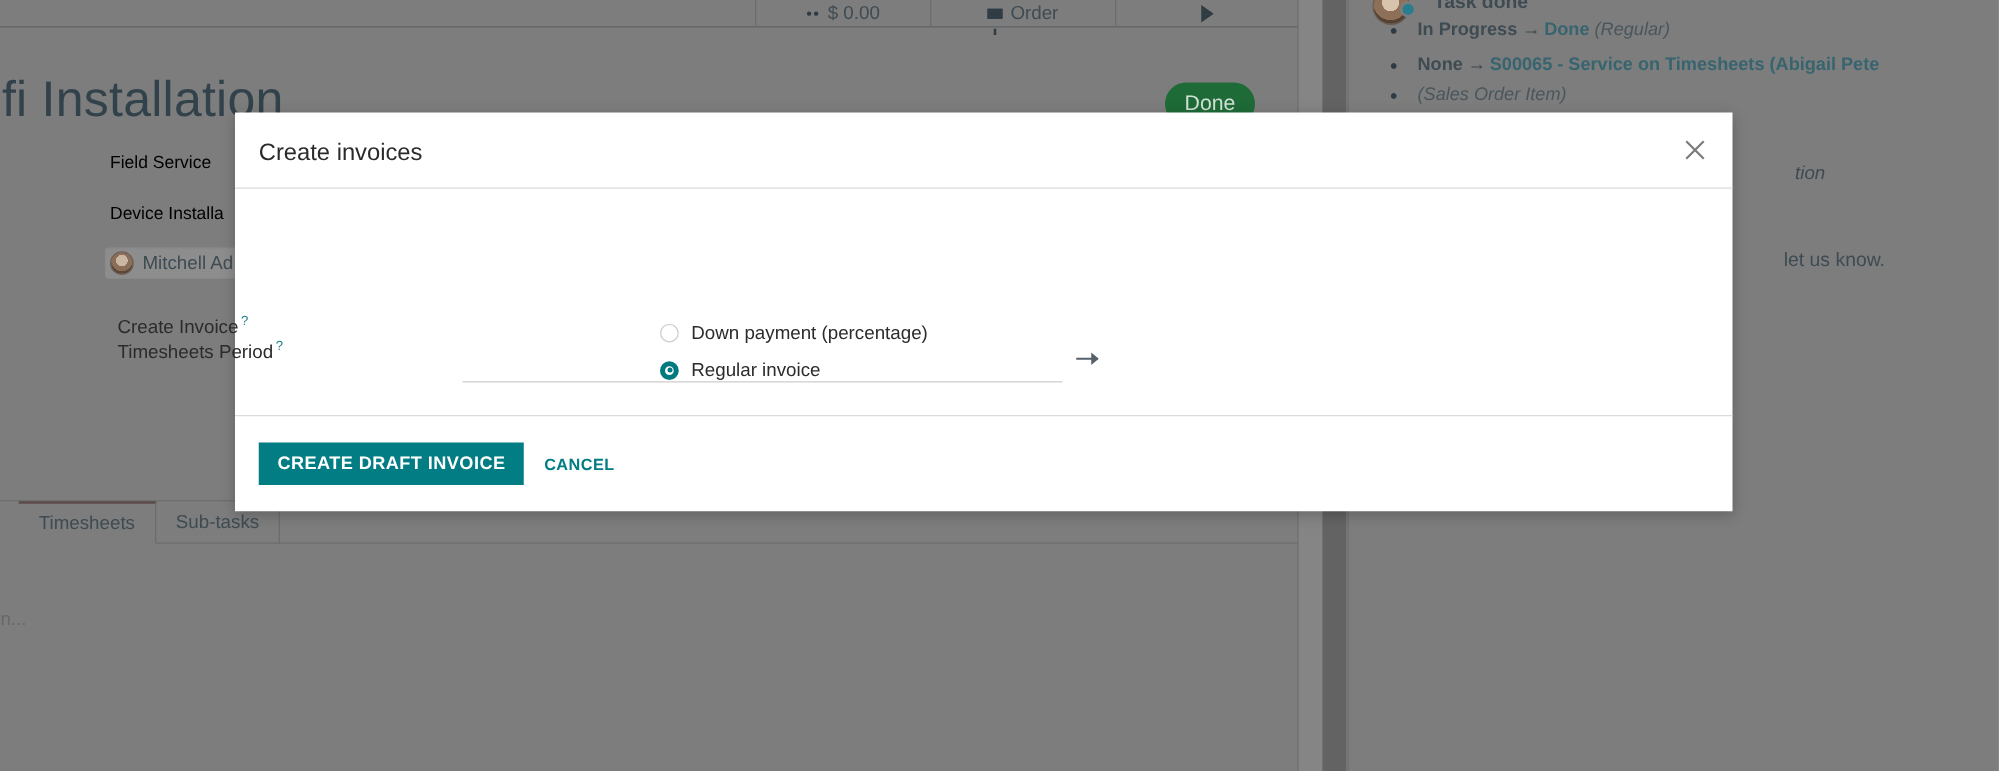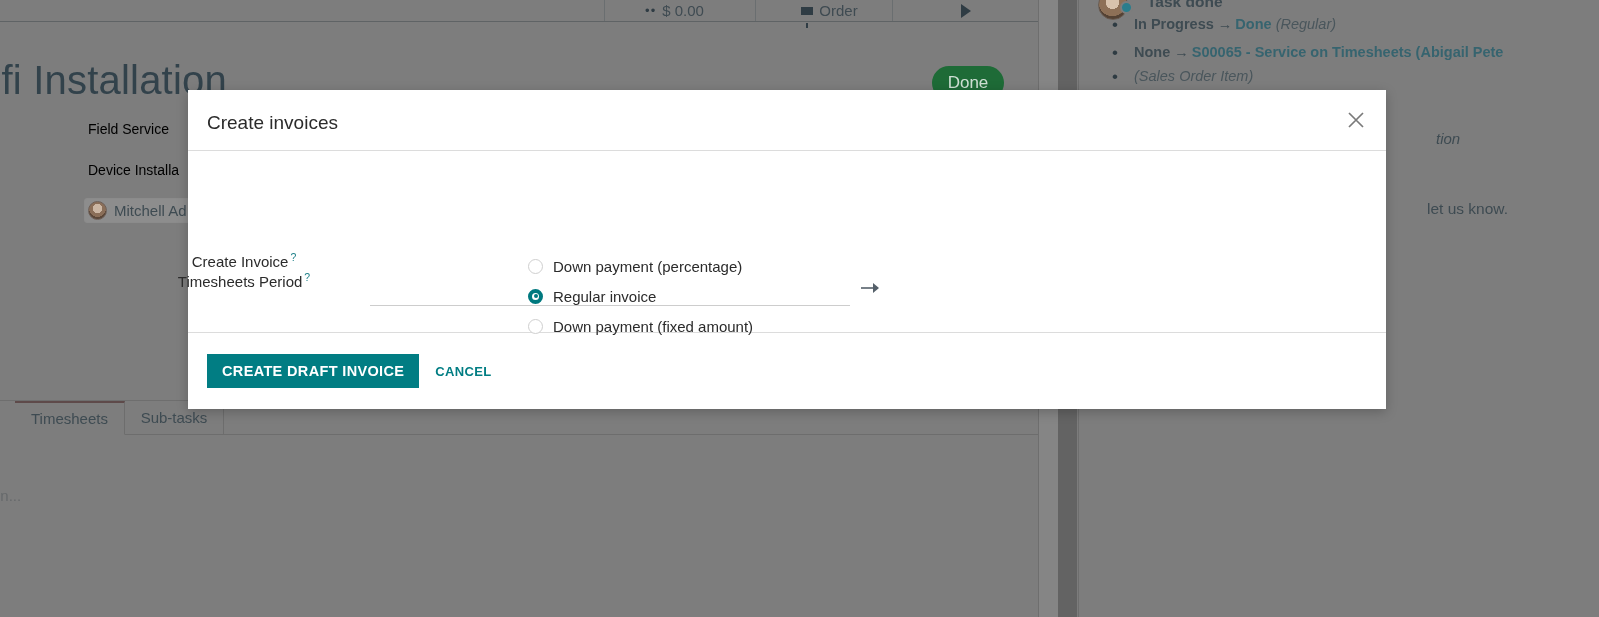--- a/index.html
+++ b/index.html
@@ -244,21 +244,21 @@
 
   #modal-body {
     flex: 1 1 auto;
     position: relative;
     border-bottom: 1px solid #dcdcdc;
   }
   .form-row { position: absolute; left: 0; right: 0; }
   .form-label {
     position: absolute;
     width: 300px;
-    text-align: center;
+    text-align: left;
     left: -94px;
     font-size: 15px;
     color: #2b2b2b;
   }
   .lbl-q {
     color: #1f8189;
     font-size: 10.5px;
     vertical-align: super;
     margin-left: 2px;
   }
@@ -353,21 +353,21 @@
 
 <div id="app-backdrop">
 
   <div id="record-panel">
 
     <div id="statbar">
       <div class="stat-cell" style="left:604px;width:140px;">
         <span class="stat-dots">••</span>
         <span>$ 0.00</span>
       </div>
-      <div class="stat-cell" style="left:744px;width:148px;margin-left:11px;">
+      <div class="stat-cell" style="left:744px;width:148px;">
         <span class="funnel-ico"></span>
         <span>Order</span>
       </div>
       <div class="stat-cell" style="left:892px;width:146px;">
         <span class="play-ico"></span>
       </div>
     </div>
 
     <div id="record-title">-fi Installation</div>
 
@@ -446,24 +446,20 @@
 
       <div class="radio-list">
         <label class="radio-item">
           <span class="radio-dot"></span>
           <span class="radio-label">Down payment (percentage)</span>
         </label>
         <label class="radio-item">
           <span class="radio-dot checked"></span>
           <span class="radio-label">Regular invoice</span>
         </label>
-        <label class="radio-item">
-          <span class="radio-dot"></span>
-          <span class="radio-label">Down payment (fixed amount)</span>
-        </label>
       </div>
     </div>
 
     <div class="form-row" id="period-row">
       <div class="form-label">
         <span>Timesheets Period</span><span class="lbl-q">?</span>
       </div>
       <input id="period-input" type="text" placeholder="" style="">
       <div id="period-link">
         <svg width="22" height="14" viewBox="0 0 22 14" aria-hidden="true">

